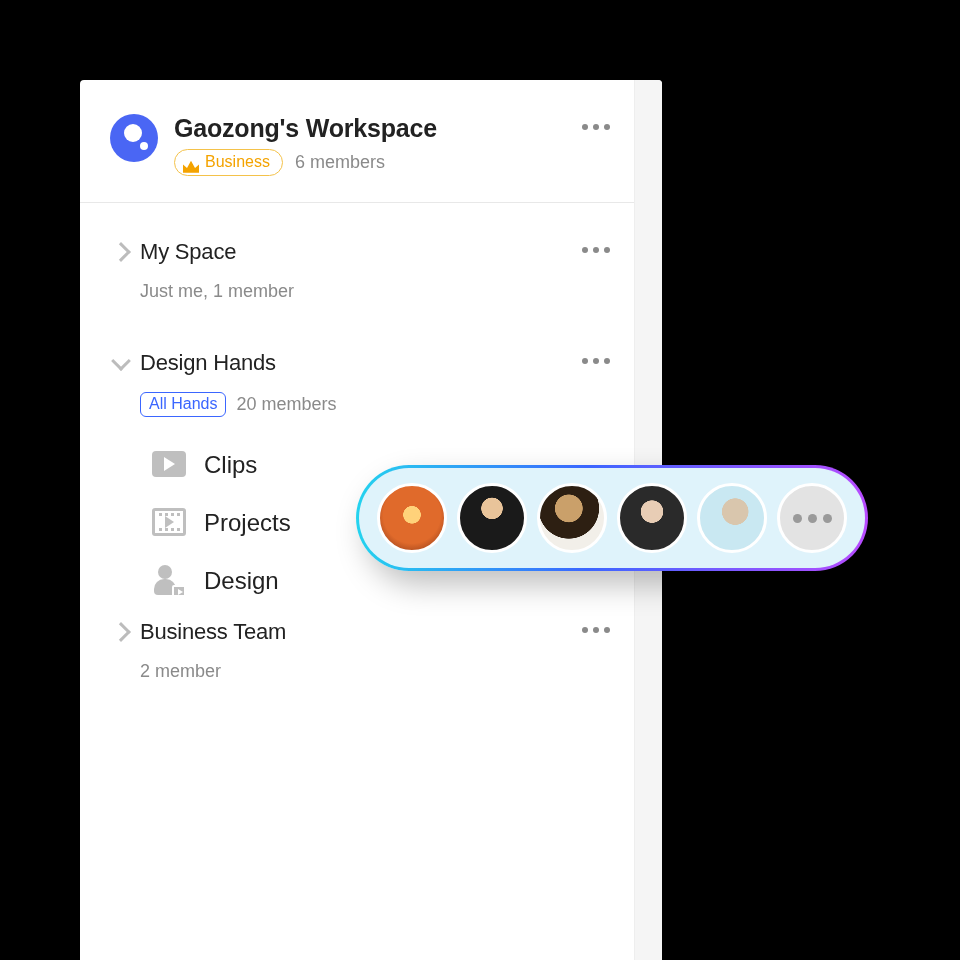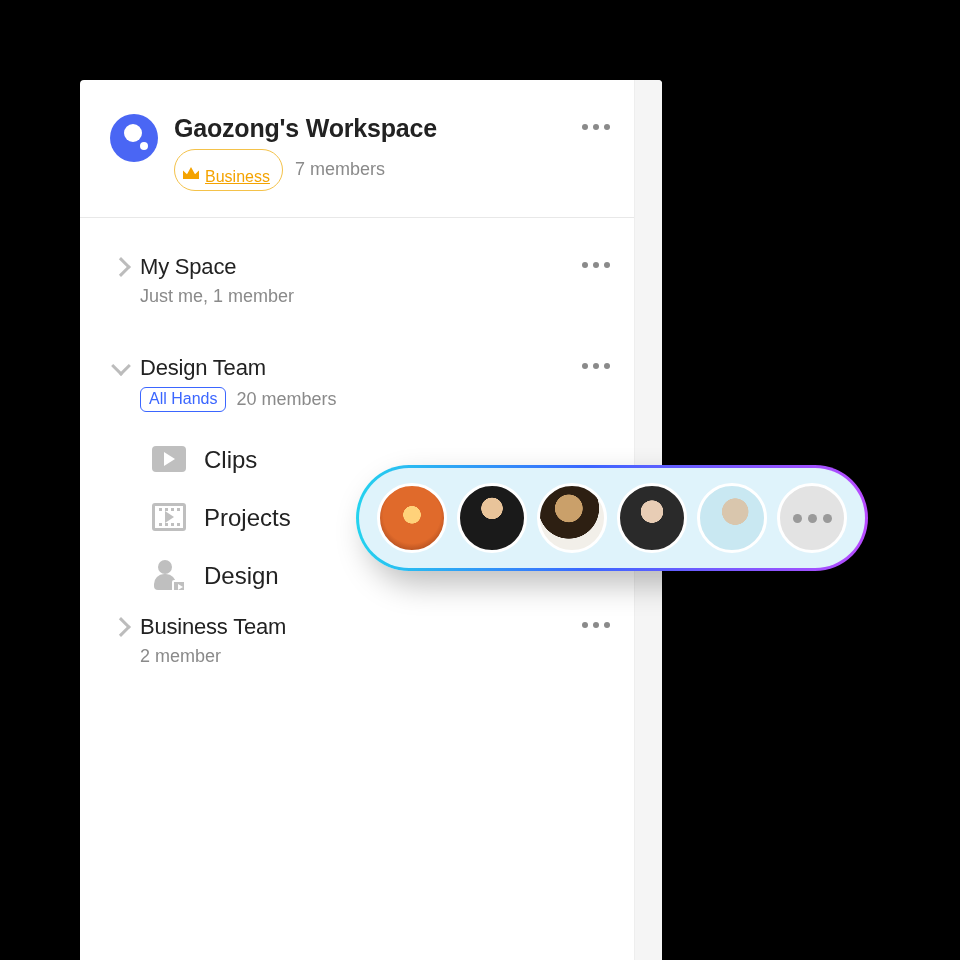--- a/index.html
+++ b/index.html
@@ -64,30 +64,29 @@
   .ws-title {
     font-size: 25px;
     font-weight: 600;
     color: #222;
     letter-spacing: -.2px;
     margin-bottom: 6px;
   }
   .ws-sub { display: flex; align-items: center; gap: 12px; }
   .badge-business {
     display: inline-flex;
-    align-items: flex-start;
+    align-items: flex-end;
     gap: 6px;
     font-size: 16px;
     font-weight: 500;
     color: #f4a300;
     border: 1.5px solid #f4c24a;
     border-radius: 999px;
-    padding: 17px 12px 2px 8px;
+    padding: 2px 12px 2px 8px;
     line-height: 1.3;
-    text-decoration: underline;
   }
   .crown {
     width: 16px; height: 12px;
     background: #f4a300;
     clip-path: polygon(0 100%,0 30%,25% 60%,50% 0,75% 60%,100% 30%,100% 100%);
   }
   .members-text {
     font-size: 18px;
     color: #8a8a8a;
   }
@@ -120,21 +119,21 @@
   .row-title {
     font-size: 22px;
     font-weight: 500;
     color: #222;
     letter-spacing: -.2px;
   }
   .row-sub {
     display: flex;
     align-items: center;
     gap: 10px;
-    margin-top: 6px;
+    margin-top: 16px;
   }
   .row-sub-text {
     font-size: 18px;
     color: #8a8a8a;
   }
   .badge-tag {
     font-size: 16px;
     color: #3b66ff;
     border: 1.5px solid #3b66ff;
     border-radius: 6px;
@@ -293,21 +292,21 @@
 
     <div class="ws-header">
       <div class="ws-logo"></div>
       <div class="ws-titlecol">
         <div class="ws-title">Gaozong's Workspace</div>
         <div class="ws-sub">
           <span class="badge-business">
             <span class="crown"></span>
             <span>Business</span>
           </span>
-          <span class="members-text">7 members</span>
+          <span class="members-text">6 members</span>
         </div>
       </div>
       <div class="dots hdr-more">
           <span></span>
           <span></span>
           <span></span>
         </div>
     </div>
 
     <div class="row gap-top-lg">
@@ -325,21 +324,21 @@
           <span></span>
           <span></span>
         </div>
     </div>
 
     <div class="row" style="padding-top:30px">
       <div class="arrow-col">
           <div class="chev-d"></div>
         </div>
       <div class="row-body">
-        <div class="row-title">Design Team</div>
+        <div class="row-title">Design Hands</div>
         <div class="row-sub">
           <span class="badge-tag">All Hands</span>
           <span class="row-sub-text">20 members</span>
         </div>
       </div>
       <div class="dots row-more">
           <span></span>
           <span></span>
           <span></span>
         </div>

